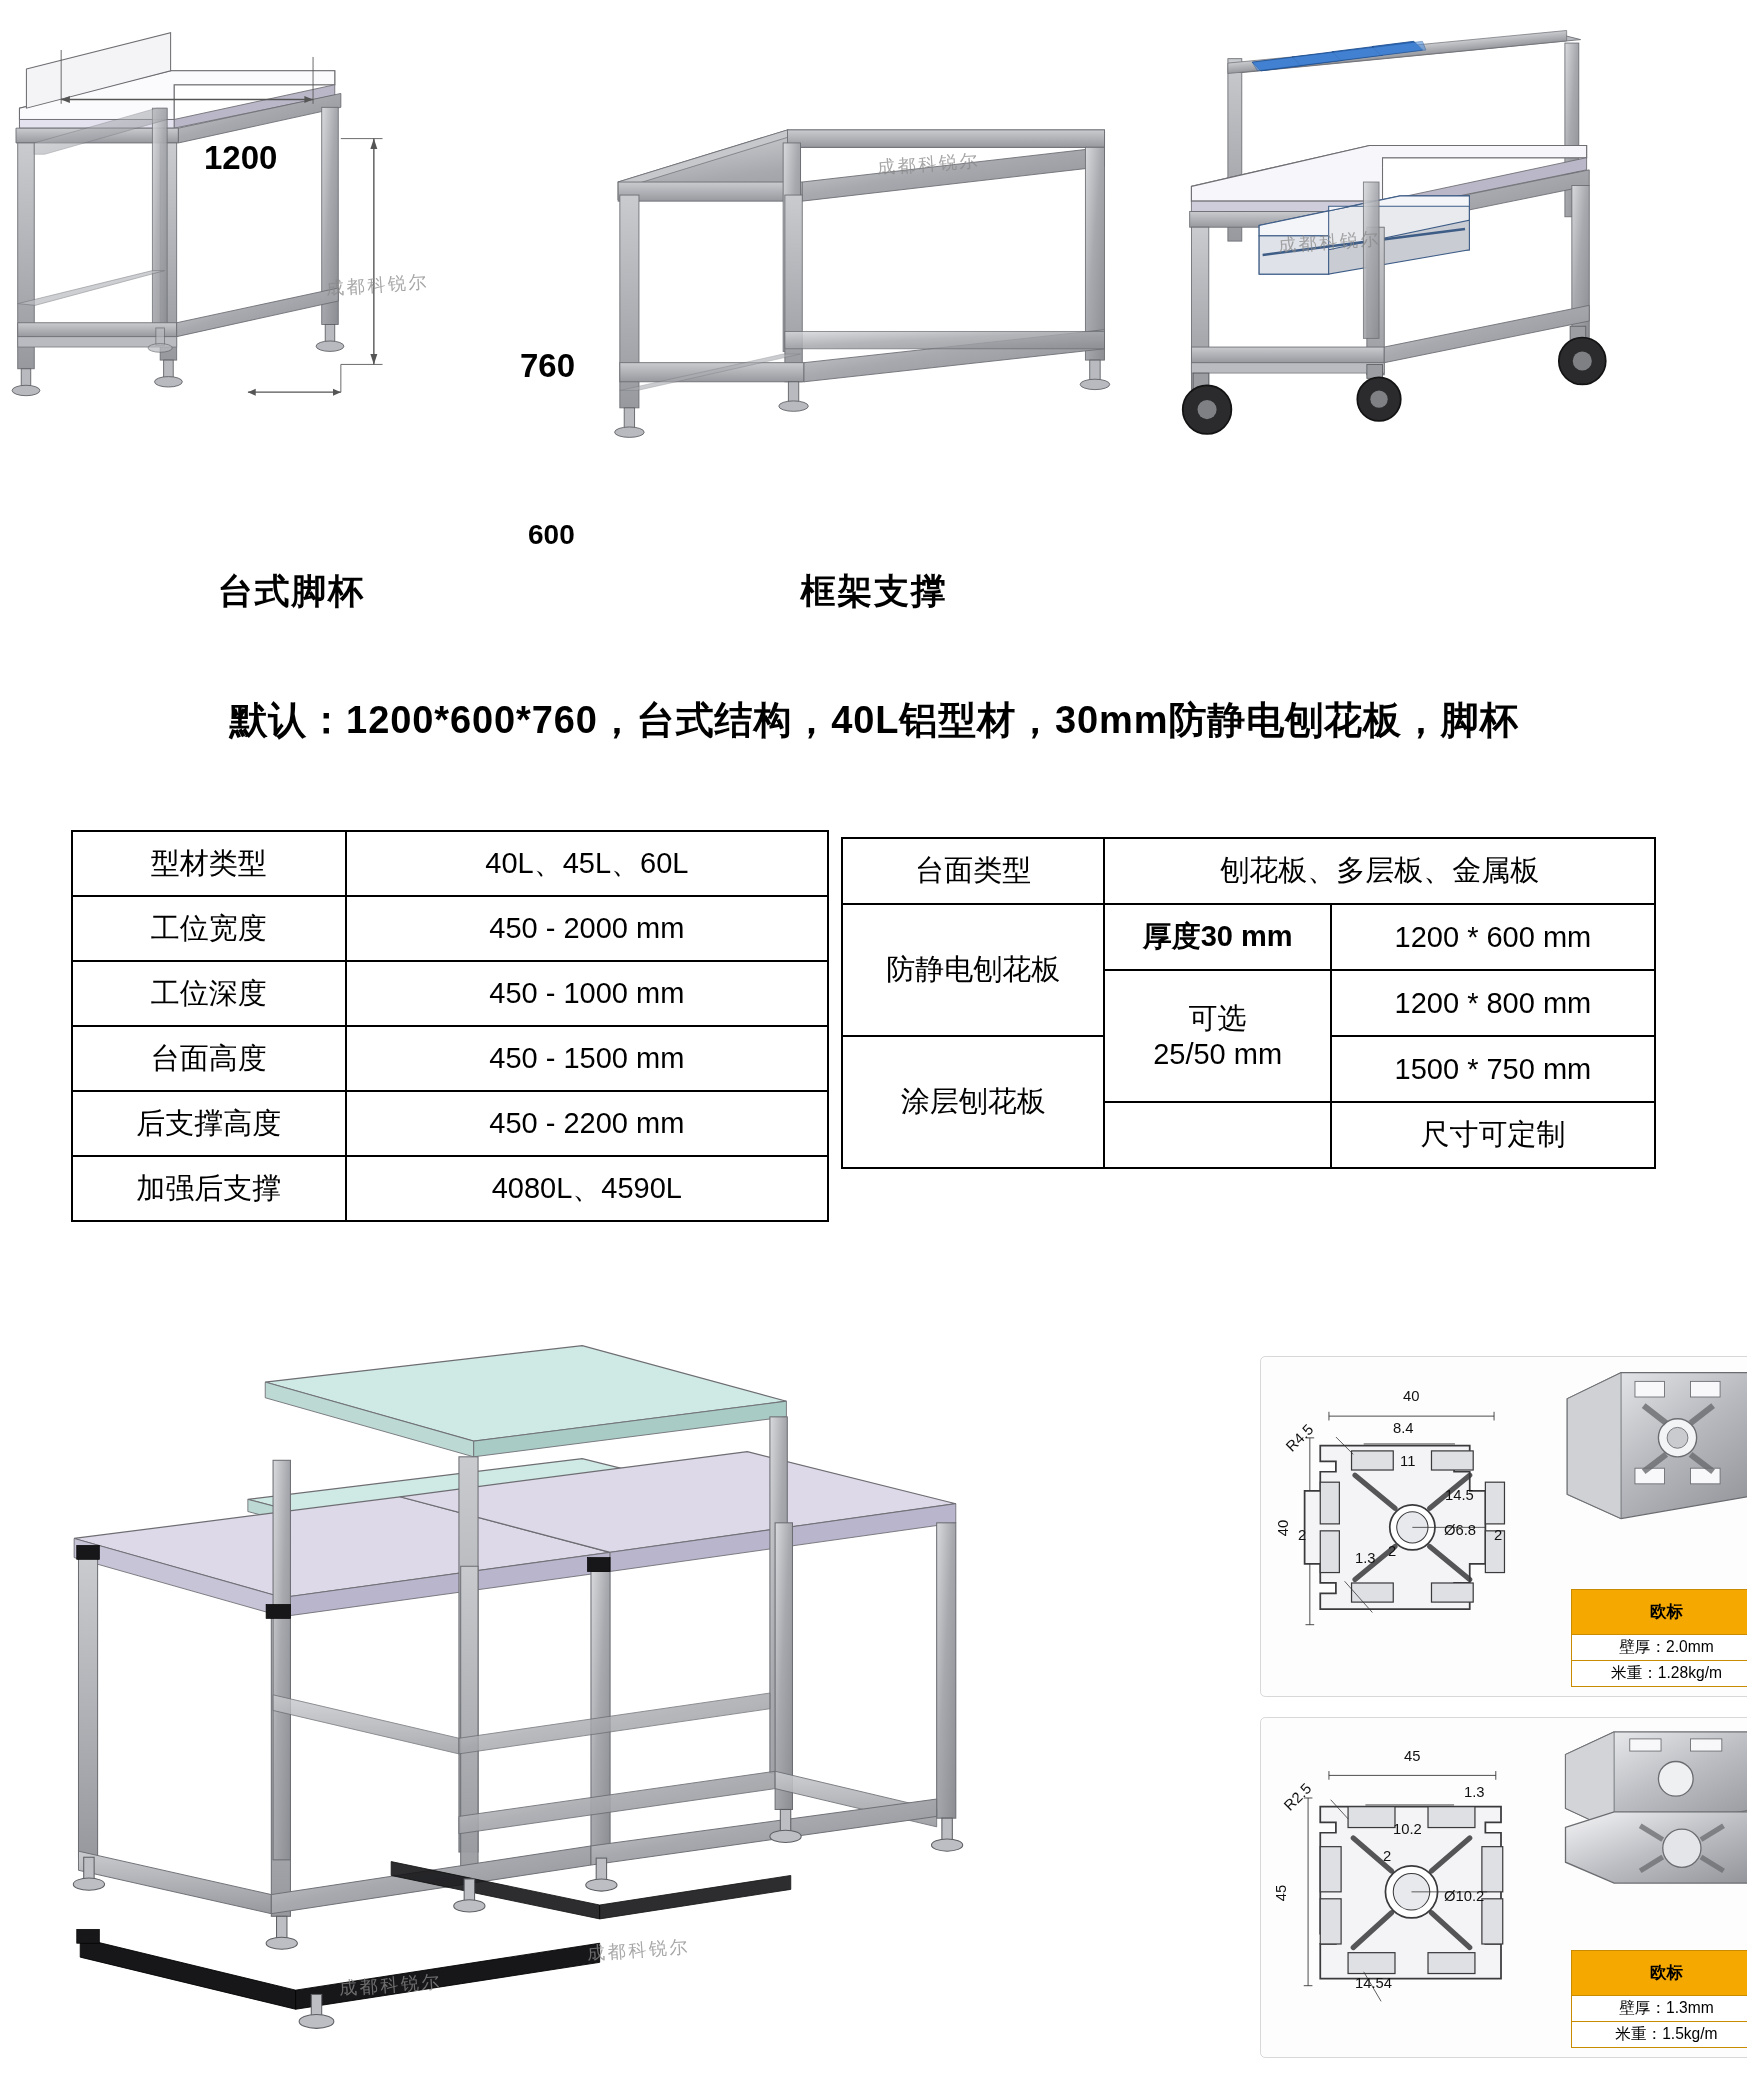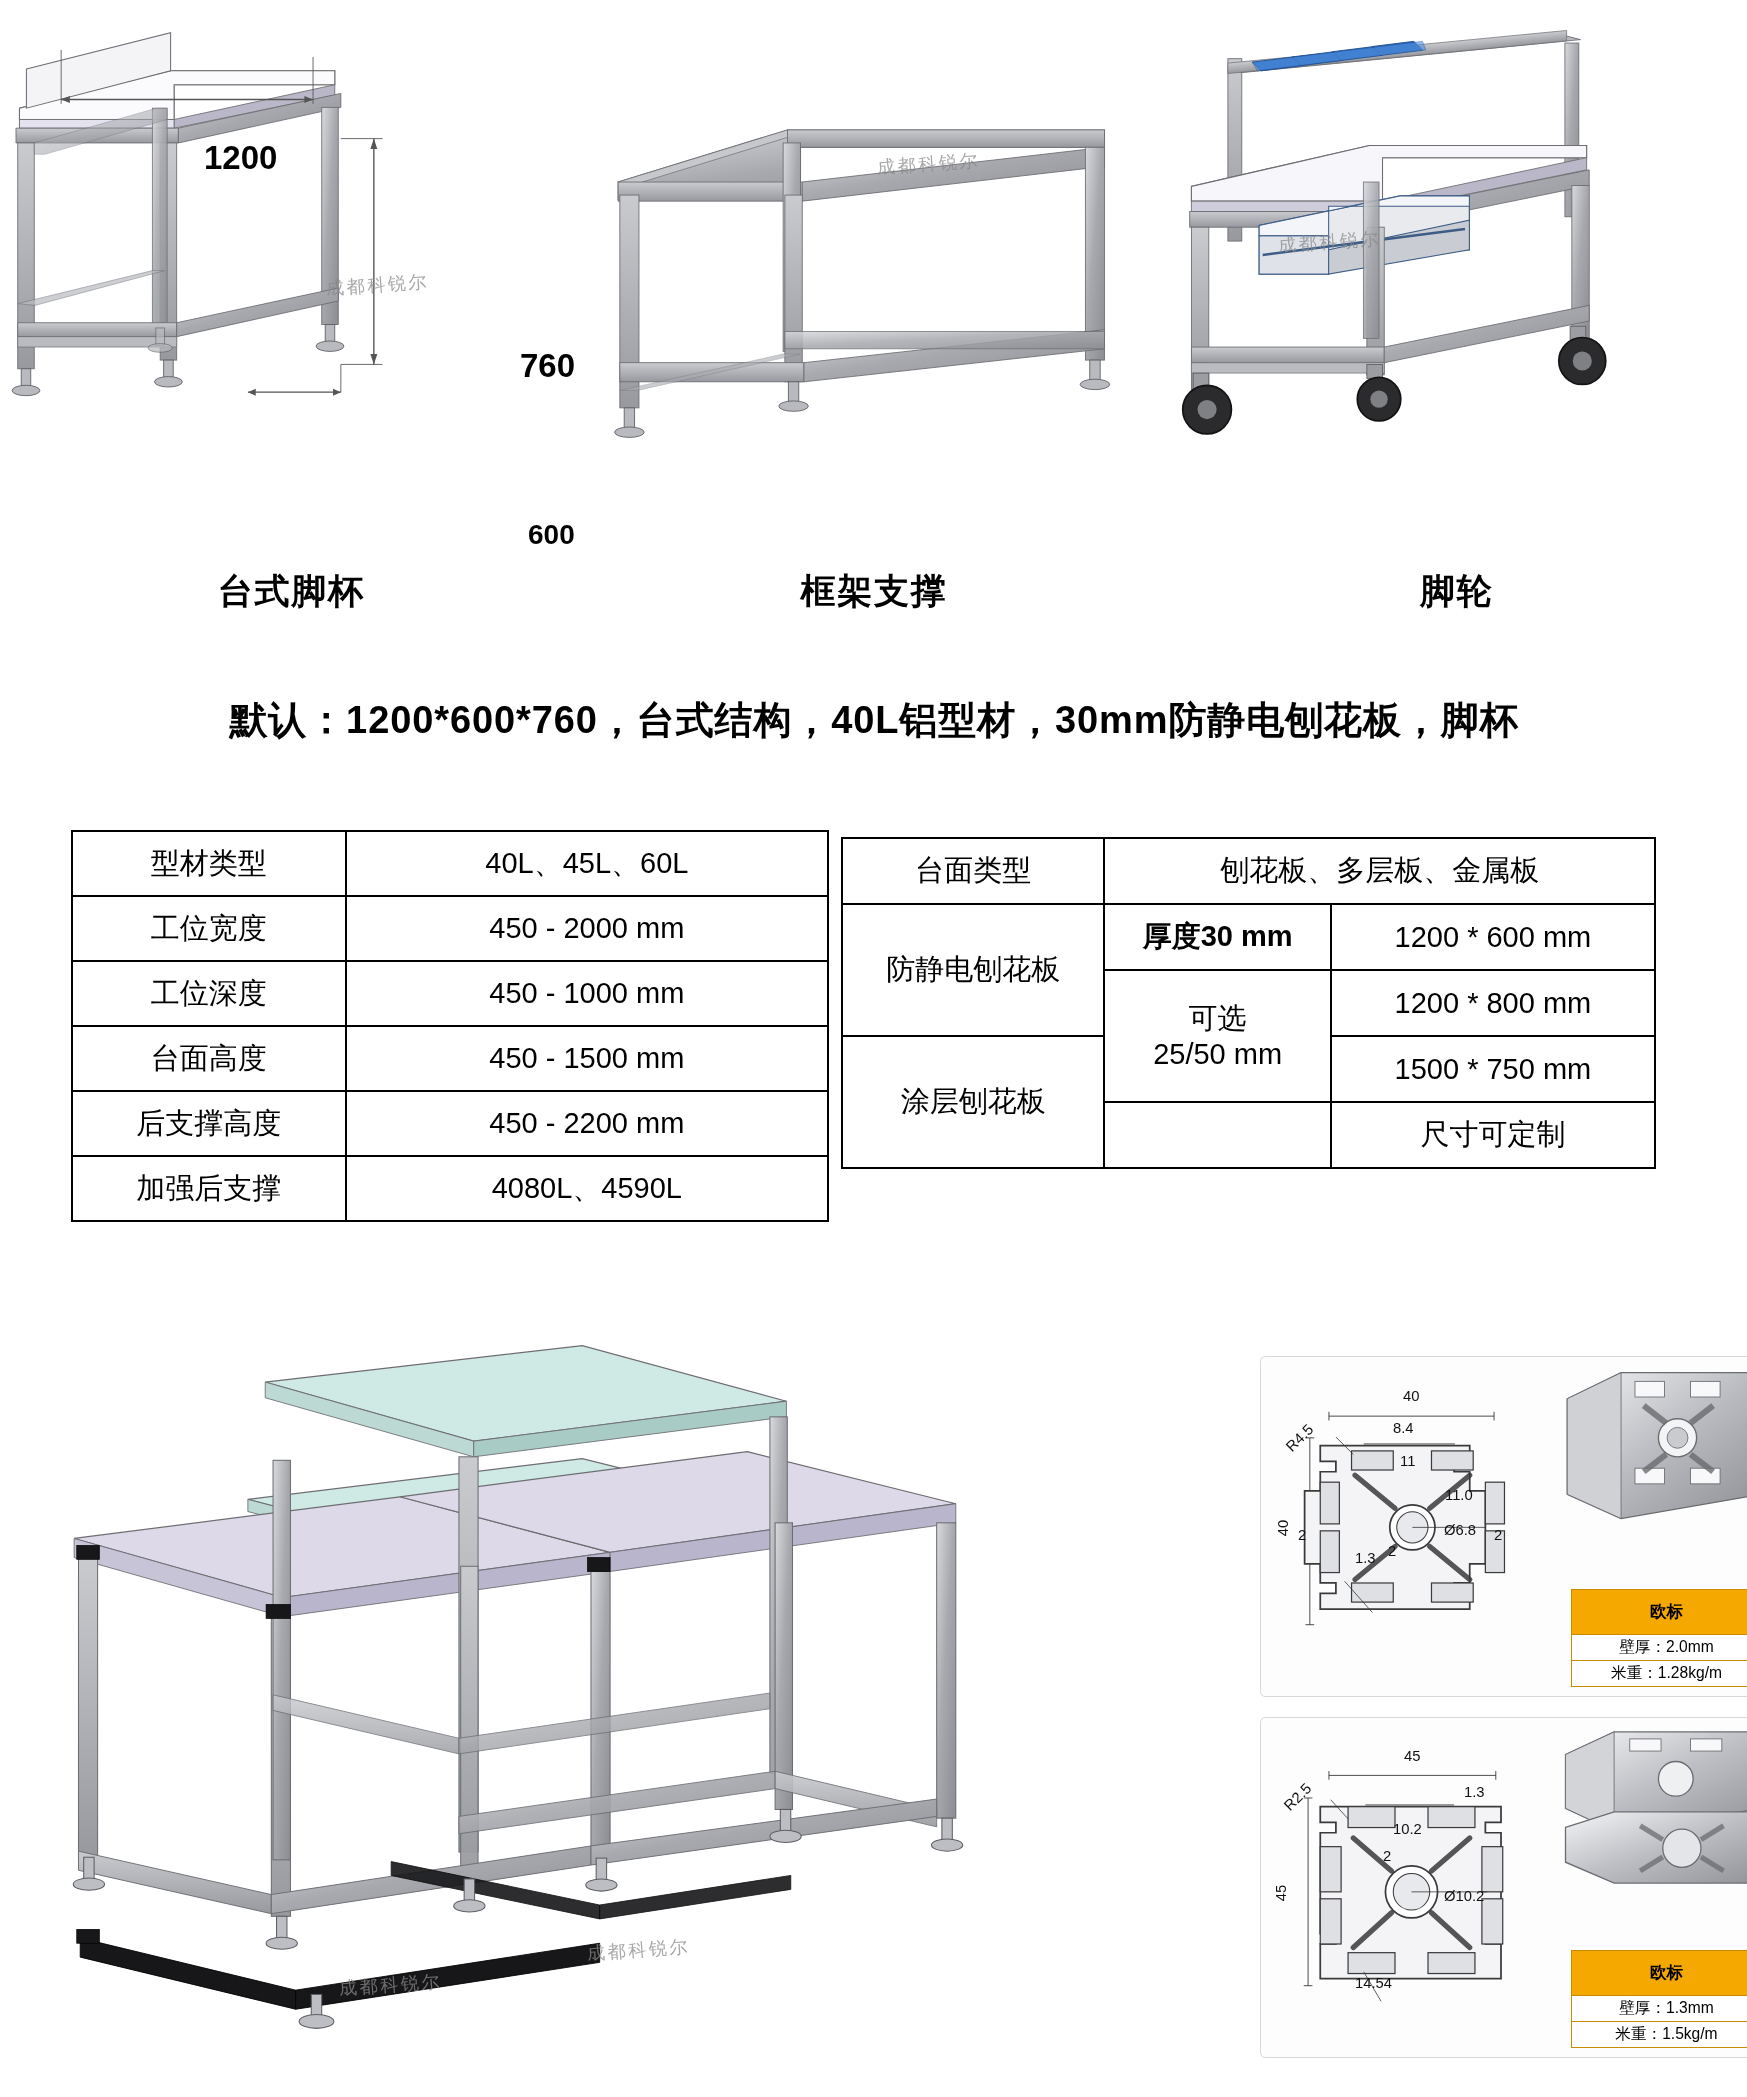--- a/index.html
+++ b/index.html
@@ -350,21 +350,20 @@
         <circle cx="48" cy="452" r="11" fill="#7e8084"></circle>
         <rect x="232" y="400" width="18" height="16" fill="#9b9da2" stroke="#5d5f63"></rect>
         <circle cx="246" cy="440" r="25" fill="#2b2b2d" stroke="#131314" stroke-width="2"></circle>
         <circle cx="246" cy="440" r="10" fill="#7e8084"></circle>
         <rect x="466" y="356" width="18" height="16" fill="#9b9da2" stroke="#5d5f63"></rect>
         <circle cx="480" cy="396" r="27" fill="#2b2b2d" stroke="#131314" stroke-width="2"></circle>
         <circle cx="480" cy="396" r="11" fill="#7e8084"></circle>
       </g>
     </svg>
     <span class="watermark" style="left:113px; top:213px;">成都科锐尔</span>
-    <div class="product-caption">脚轮</div>
   </div>
 </div>
 
 <div class="default-line">默认：1200*600*760，台式结构，40L铝型材，30mm防静电刨花板，脚杯</div>
 
 <div class="tables">
 
   <table id="spec-table">
     <tbody>
       <tr>
@@ -552,21 +551,21 @@
         <line x1="166" y1="188" x2="250" y2="188"></line>
         <line x1="98" y1="104" x2="78" y2="84"></line>
         <line x1="88" y1="250" x2="120" y2="286"></line>
       </g>
     </svg>
 
     <span class="dim-txt" style="left:142px; top:31px;">40</span>
     <span class="dim-txt diag" style="left:22.6px; top:73px;">R4.5</span>
     <span class="dim-txt" style="left:132px; top:63px;">8.4</span>
     <span class="dim-txt" style="left:139px; top:96px;">11</span>
-    <span class="dim-txt" style="left:184px; top:130px;">11.0</span>
+    <span class="dim-txt" style="left:184px; top:130px;">14.5</span>
     <span class="dim-txt rot" style="left:14px; top:163px;">40</span>
     <span class="dim-txt" style="left:37px; top:170px;">2</span>
     <span class="dim-txt" style="left:233px; top:170px;">2</span>
     <span class="dim-txt" style="left:183px; top:165px;">Ø6.8</span>
     <span class="dim-txt" style="left:94px; top:193px;">1.3</span>
     <span class="dim-txt" style="left:127px; top:186px;">2</span>
 
     <svg class="pc-photo" viewBox="0 0 240 190">
       <defs>
         <linearGradient id="ph1" x1="0" y1="0" x2="1" y2="1">

